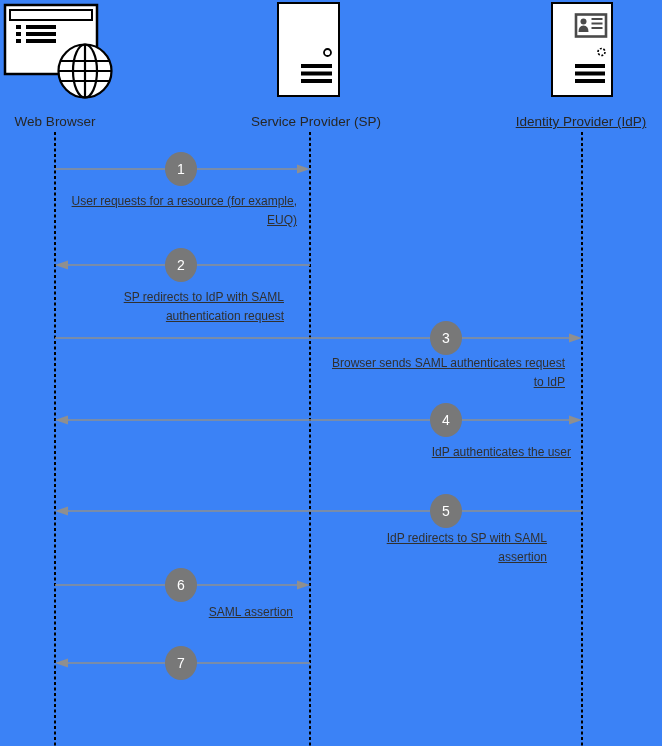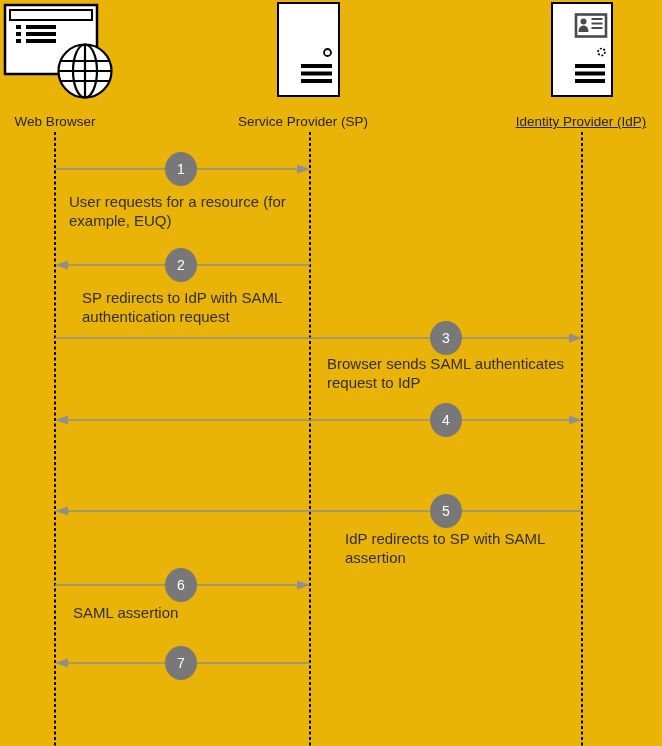--- a/index.html
+++ b/index.html
@@ -1,20 +1,20 @@
 <!DOCTYPE html>
 <html><head>
 <meta charset="utf-8">
 <style>
   html, body { margin: 0; padding: 0; background: #ffffff; }
   .canvas {
     position: relative;
     width: 662px;
     height: 746px;
-    background: #eab308;
+    background: #3b82f6;
     font-family: "Liberation Sans", "DejaVu Sans", sans-serif;
     overflow: hidden;
   }
   .layer { position: absolute; left: 0; top: 0; }
   .actor-icon { position: absolute; }
   .actor-label {
     position: absolute;
     top: 114px;
     transform: translateX(-50%);
     font-size: 13.5px;
@@ -30,42 +30,43 @@
     color: #ffffff;
     font-size: 14px;
     display: flex;
     align-items: center;
     justify-content: center;
     transform: translate(-50%, -50%);
   }
   .msg-label {
     position: absolute;
     transform: translateX(-50%);
-    font-size: 15px;
+    font-size: 12px;
     line-height: 19px;
     color: #303030;
-    text-align: left;
+    text-align: right;
+    text-decoration: underline;
   }
   
   .c1 { left: 181px; top: 169px; }
   .c2 { left: 181px; top: 265px; }
   .c3 { left: 446px; top: 338px; }
   .c4 { left: 446px; top: 420px; }
   .c5 { left: 446px; top: 511px; }
   .c6 { left: 181px; top: 585px; }
   .c7 { left: 181px; top: 663px; }
   .t1 { left: 183px; top: 192px; width: 228px; }
   .t2 { left: 183px; top: 282px; width: 202px; margin-top: 6px; }
   .t3 { left: 446px; top: 354px; width: 238px; }
   .t4 { left: 446px; top: 443px; width: 250px; }
   .t5 { left: 446px; top: 529px; width: 202px; }
   .t6 { left: 183px; top: 603px; width: 220px; }
   .t7 { left: 183px; top: 682px; width: 244px; }
   .l-wb  { left: 55px; }
-  .l-sp  { left: 303px; }
+  .l-sp  { left: 316px; }
   .l-idp { left: 581px; text-decoration: underline; }
 </style>
 </head>
 <body>
 
 <div class="canvas">
 
   <svg class="layer" width="662" height="746" viewBox="0 0 662 746">
 
     <line x1="55" y1="132" x2="55" y2="746" stroke="#000000" stroke-width="2" stroke-dasharray="3,2.5"></line>
@@ -160,16 +161,17 @@
   <div class="step-circle c2">2</div>
   <div class="step-circle c3">3</div>
   <div class="step-circle c4">4</div>
   <div class="step-circle c5">5</div>
   <div class="step-circle c6">6</div>
   <div class="step-circle c7">7</div>
 
   <div class="msg-label t1">User requests for a resource (for example, EUQ)</div>
   <div class="msg-label t2">SP redirects to IdP with SAML authentication request</div>
   <div class="msg-label t3">Browser sends SAML authenticates request to IdP</div>
+  <div class="msg-label t4">IdP authenticates the user</div>
   <div class="msg-label t6">SAML assertion</div>
   <div class="msg-label t5">IdP redirects to SP with SAML assertion</div>
 
 </div>
 
 </body></html>

